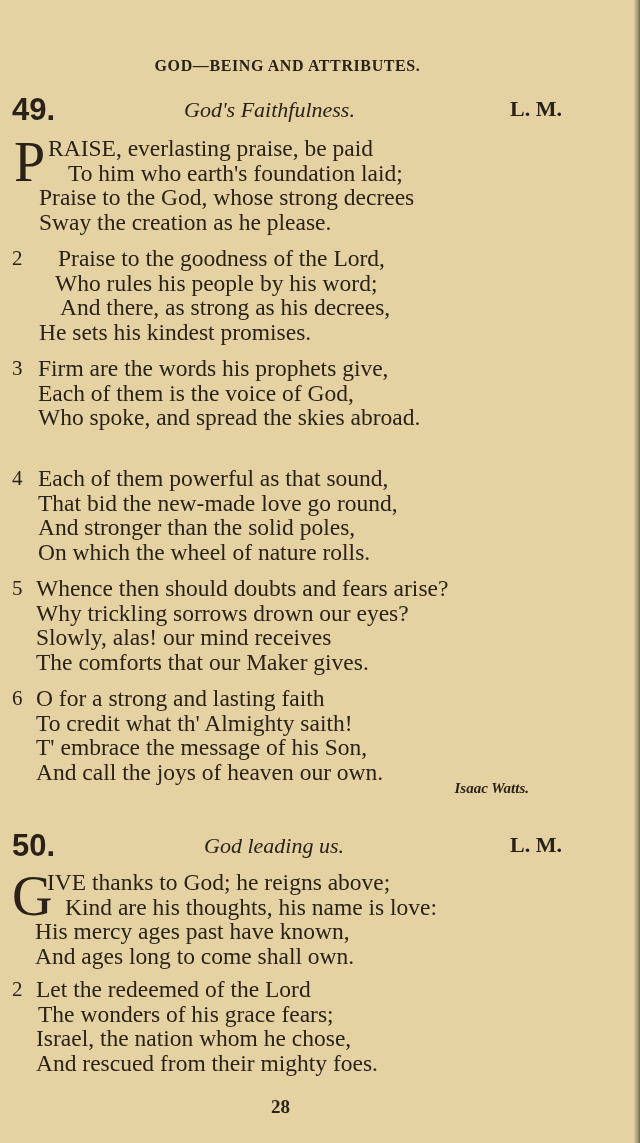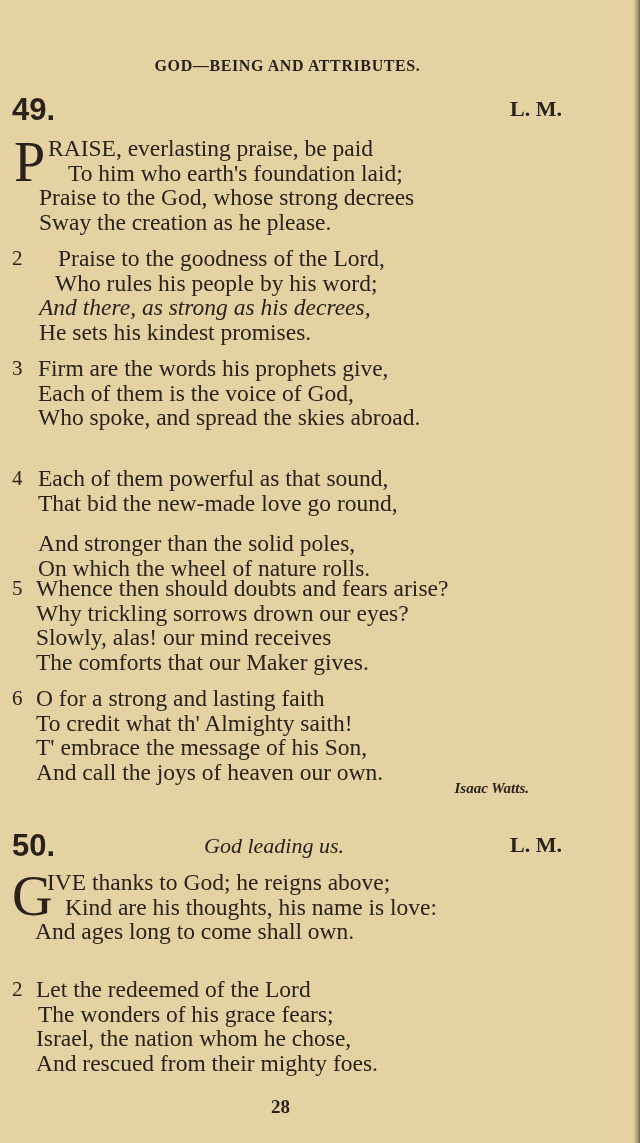--- a/index.html
+++ b/index.html
@@ -108,51 +108,52 @@
   </style>
 </head>
 <body>
 
 <div class="page-edge"></div>
 
 <div class="running-head">GOD—BEING AND ATTRIBUTES.</div>
 
 <div class="hymn-header" style="top:92px;">
   <span class="hymn-number">49.</span>
+  <span class="hymn-title" style="left:172px;">God's Faithfulness.</span>
   <span class="hymn-meter">L. M.</span>
 </div>
 
 <div class="stanza" style="top:136px;">
   <span class="dropcap">P</span>
   <div class="line" style="padding-left:48px;">RAISE, everlasting praise, be paid</div>
   <div class="line" style="padding-left:68px;">To him who earth's foundation laid;</div>
   <div class="line" style="padding-left:39px;">Praise to the God, whose strong decrees</div>
   <div class="line" style="padding-left:39px;">Sway the creation as he please.</div>
 </div>
 
 <div class="stanza" style="top:246px;">
   <span class="stanza-num">2</span>
   <div class="line" style="padding-left:58px;">Praise to the goodness of the Lord,</div>
   <div class="line" style="padding-left:55px;">Who rules his people by his word;</div>
-  <div class="line" style="padding-left:39px;font-style:italic;">And there, as strong as his decrees,</div>
+  <div class="line" style="padding-left:60px;">And there, as strong as his decrees,</div>
   <div class="line" style="padding-left:39px;">He sets his kindest promises.</div>
 </div>
 
 <div class="stanza" style="top:356px;">
   <span class="stanza-num">3</span>
   <div class="line" style="padding-left:38px;">Firm are the words his prophets give,</div>
   <div class="line" style="padding-left:38px;">Each of them is the voice of God,</div>
   <div class="line" style="padding-left:38px;">Who spoke, and spread the skies abroad.</div>
 </div>
 
 <div class="stanza" style="top:466px;">
   <span class="stanza-num">4</span>
   <div class="line" style="padding-left:38px;">Each of them powerful as that sound,</div>
   <div class="line" style="padding-left:38px;">That bid the new-made love go round,</div>
-  <div class="line" style="padding-left:38px;margin-top:16px;">And stronger than the solid poles,</div>
+  <div class="line" style="padding-left:38px;">And stronger than the solid poles,</div>
   <div class="line" style="padding-left:38px;">On which the wheel of nature rolls.</div>
 </div>
 
 <div class="stanza" style="top:576px;">
   <span class="stanza-num">5</span>
   <div class="line" style="padding-left:36px;">Whence then should doubts and fears arise?</div>
   <div class="line" style="padding-left:36px;">Why trickling sorrows drown our eyes?</div>
   <div class="line" style="padding-left:36px;">Slowly, alas! our mind receives</div>
   <div class="line" style="padding-left:36px;">The comforts that our Maker gives.</div>
 </div>
@@ -170,20 +171,21 @@
 <div class="hymn-header" style="top:828px;">
   <span class="hymn-number">50.</span>
   <span class="hymn-title" style="left:192px;">God leading us.</span>
   <span class="hymn-meter">L. M.</span>
 </div>
 
 <div class="stanza" style="top:870px;">
   <span class="dropcap" style="left:12px;">G</span>
   <div class="line" style="padding-left:47px;">IVE thanks to God; he reigns above;</div>
   <div class="line" style="padding-left:65px;">Kind are his thoughts, his name is love:</div>
+  <div class="line" style="padding-left:35px;">His mercy ages past have known,</div>
   <div class="line" style="padding-left:35px;">And ages long to come shall own.</div>
 </div>
 
 <div class="stanza" style="top:977px;">
   <span class="stanza-num">2</span>
   <div class="line" style="padding-left:36px;">Let the redeemed of the Lord</div>
   <div class="line" style="padding-left:38px;">The wonders of his grace fears;</div>
   <div class="line" style="padding-left:36px;">Israel, the nation whom he chose,</div>
   <div class="line" style="padding-left:36px;">And rescued from their mighty foes.</div>
 </div>

